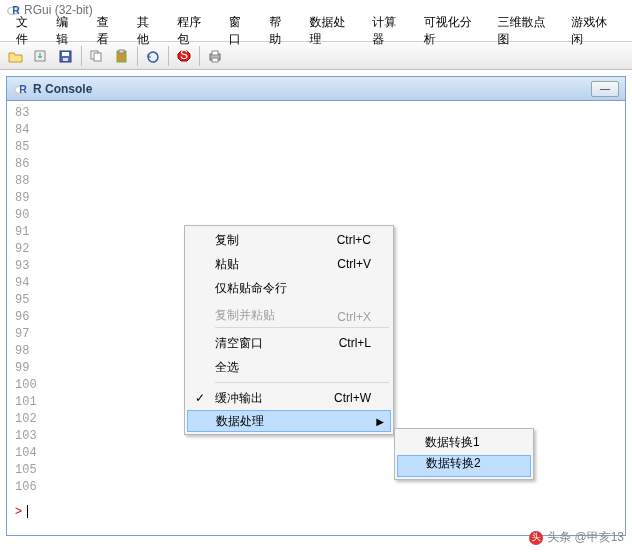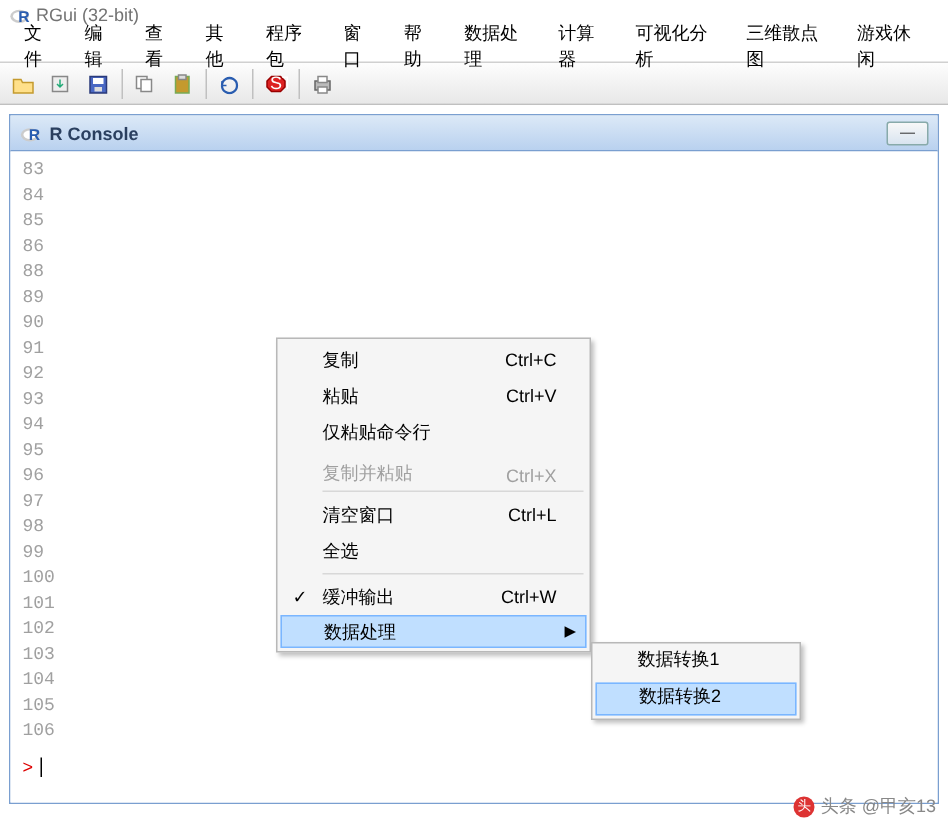--- a/index.html
+++ b/index.html
@@ -35,21 +35,21 @@
 .cm-row.enabled { color: #000; }
 .cm-row.disabled { color: #a0a0a0; align-items: flex-end; }
 .cm-row.highlight { background: #c0dfff; border: 1px solid #7ab6ff; height: 22px; }
 .cm-label { flex: 1; }
 .cm-shortcut { color: inherit; margin-left: 44px; }
 .cm-sep { height: 1px; background: #d8d8d8; margin: 3px 2px 3px 28px; }
 .cm-check { position: absolute; left: 8px; }
 .cm-arrow { position: absolute; right: 6px; font-size: 10px; }
 
 .submenu { position: absolute; background: #f5f5f5; border: 1px solid #b8b8b8; box-shadow: 2px 2px 3px rgba(0,0,0,0.25); padding: 2px; width: 140px; }
-.sm-row { display:flex; align-items:flex-start; height: 24px; padding: 0 14px 16px 28px; }
+.sm-row { display:flex; align-items:flex-end; height: 24px; padding: 0 14px 4px 28px; }
 .sm-row.highlight { background: #c0dfff; border: 1px solid #7ab6ff; height:22px; }
 
 .watermark { position: absolute; right: 8px; bottom: 6px; color: #888; font-size: 12px; display:flex; align-items:center; gap:4px; }
 .watermark .wm-icon { width:14px; height:14px; border-radius:50%; background:#d33; display:inline-flex; align-items:center; justify-content:center; color:#fff; font-size:9px;}
 </style>
 </head>
 <body>
 
 <div class="title-bar">
   <svg class="r-icon" viewBox="0 0 16 16">

